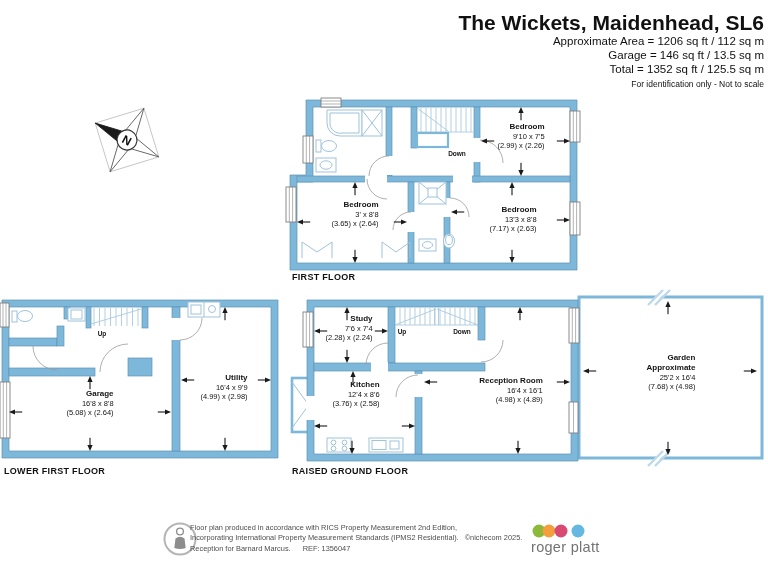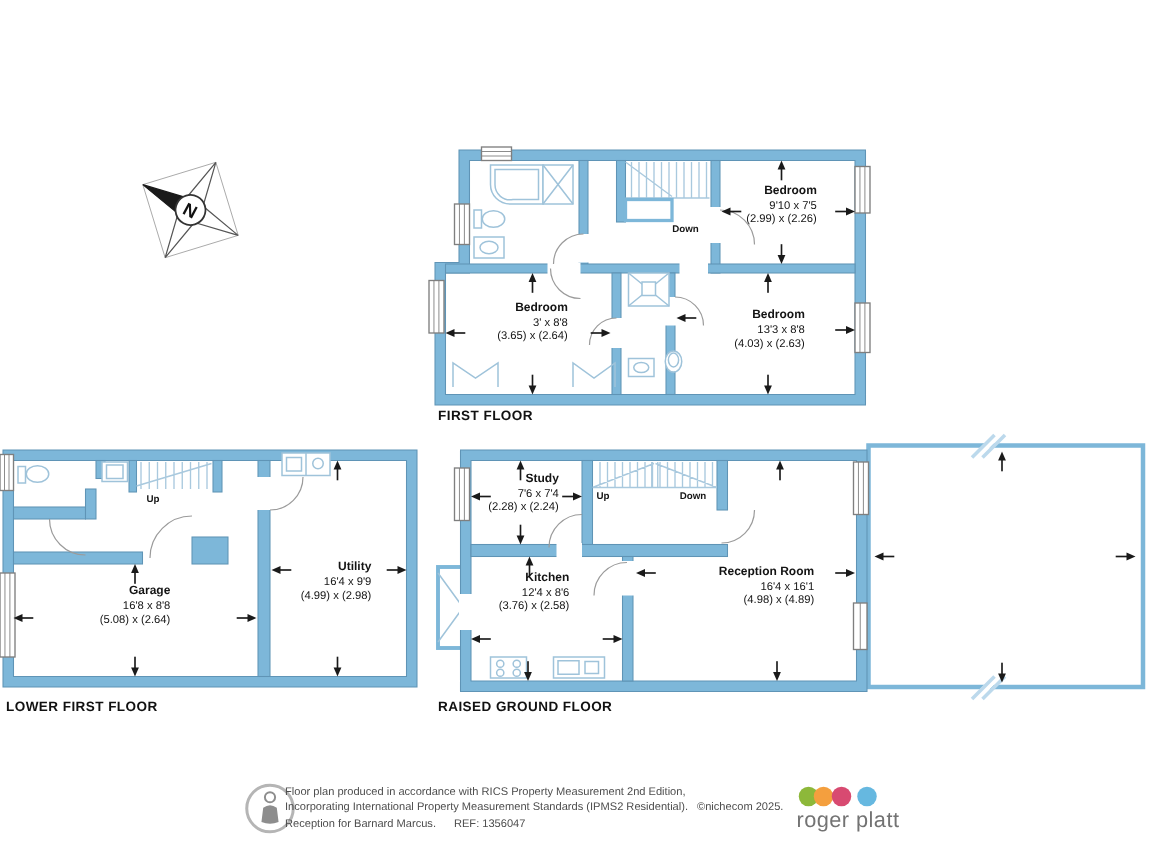--- a/index.html
+++ b/index.html
@@ -273,35 +273,42 @@
     <path d="M175.5,538.5 q4.5,-3.5 9,0 l1.2,9.5 q-5.7,2.2 -11.4,0 z" fill="#8d8d8d"></path>
   </g>
   <g>
     <circle class="dotg" cx="539" cy="531" r="6.5"></circle>
     <circle class="doto" cx="549" cy="531" r="6.5"></circle>
     <circle class="dotp" cx="561" cy="531" r="6.5"></circle>
     <circle class="dotb" cx="578" cy="531" r="6.5"></circle>
   </g>
 </svg>
 
+  <div class="hdr">
+    <div class="t">The Wickets, Maidenhead, SL6</div>
+    <div class="a">Approximate Area = 1206 sq ft / 112 sq m</div>
+    <div class="a">Garage = 146 sq ft / 13.5 sq m</div>
+    <div class="a">Total = 1352 sq ft / 125.5 sq m</div>
+    <div class="n">For identification only - Not to scale</div>
+  </div>
 
   <div class="room-label" style="left:521px;top:136px">
     <div class="rname">Bedroom</div>
     <div class="dims">9'10 x 7'5</div>
     <div class="dims">(2.99) x (2.26)</div>
   </div>
   <div class="room-label" style="left:355px;top:214px">
     <div class="rname">Bedroom</div>
     <div class="dims">3' x 8'8</div>
     <div class="dims">(3.65) x (2.64)</div>
   </div>
   <div class="room-label" style="left:513px;top:219px">
     <div class="rname">Bedroom</div>
     <div class="dims">13'3 x 8'8</div>
-    <div class="dims">(4.03) x (2.63)</div>
+    <div class="dims">(7.17) x (2.63)</div>
   </div>
   <div class="room-label" style="left:90px;top:403px">
     <div class="rname">Garage</div>
     <div class="dims">16'8 x 8'8</div>
     <div class="dims">(5.08) x (2.64)</div>
   </div>
   <div class="room-label" style="left:224px;top:387px">
     <div class="rname">Utility</div>
     <div class="dims">16'4 x 9'9</div>
     <div class="dims">(4.99) x (2.98)</div>
@@ -314,20 +321,26 @@
   <div class="room-label" style="left:356px;top:394px">
     <div class="rname">Kitchen</div>
     <div class="dims">12'4 x 8'6</div>
     <div class="dims">(3.76) x (2.58)</div>
   </div>
   <div class="room-label" style="left:511px;top:390px">
     <div class="rname">Reception Room</div>
     <div class="dims">16'4 x 16'1</div>
     <div class="dims">(4.98) x (4.89)</div>
   </div>
+  <div class="room-label" style="left:671px;top:372px">
+    <div class="rname">Garden</div>
+    <div class="rname">Approximate</div>
+    <div class="dims">25'2 x 16'4</div>
+    <div class="dims">(7.68) x (4.98)</div>
+  </div>
 
   <div class="stairs-label" style="left:457px;top:153px">Down</div>
   <div class="stairs-label" style="left:102px;top:333px">Up</div>
   <div class="stairs-label" style="left:402px;top:331px">Up</div>
   <div class="stairs-label" style="left:462px;top:331px">Down</div>
 
   <div class="floor-label" style="left:292px;top:272px">FIRST FLOOR</div>
   <div class="floor-label" style="left:4px;top:466px">LOWER FIRST FLOOR</div>
   <div class="floor-label" style="left:292px;top:466px">RAISED GROUND FLOOR</div>
 

